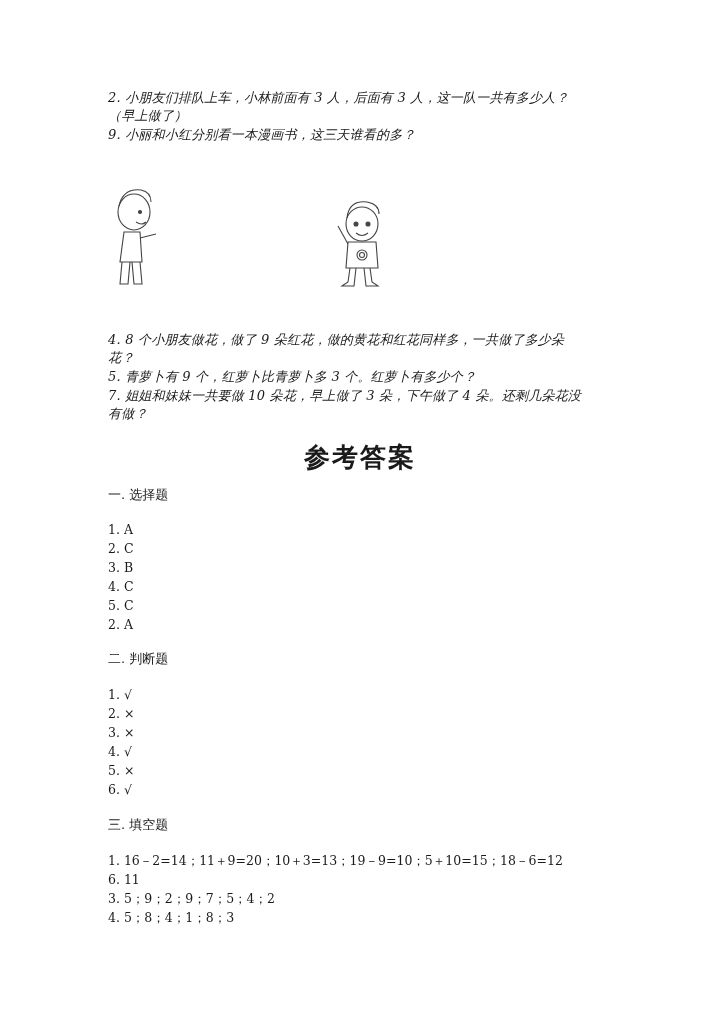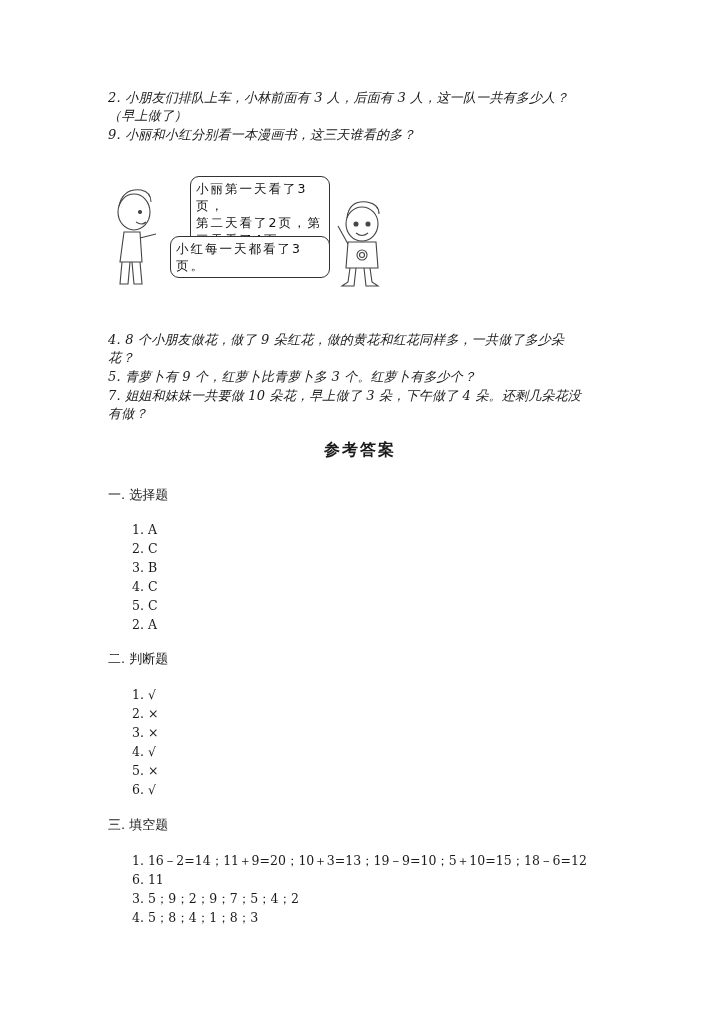--- a/index.html
+++ b/index.html
@@ -1,23 +1,23 @@
 <!DOCTYPE html>
 <html><head>
 <meta charset="utf-8">
 <style>
   html, body { margin: 0; padding: 0; background: #ffffff; }
   body { width: 720px; height: 1018px; position: relative; overflow: hidden;
          font-family: "DejaVu Serif", "Liberation Serif", serif; color: #1a1a1a; }
   .line { position: absolute; left: 108px; font-size: 13px; line-height: 19px; white-space: nowrap; letter-spacing: 0.2px; font-style: italic; }
   .title { position: absolute; left: 0; width: 720px; top: 440px; text-align: center;
-           font-family: "DejaVu Sans", "Liberation Sans", sans-serif; font-weight: bold; font-size: 16px; letter-spacing: 2px; }
+           font-family: "DejaVu Sans", "Liberation Sans", sans-serif; font-weight: bold; font-size: 26px; letter-spacing: 2px; }
   .section { position: absolute; left: 108px; font-family: "DejaVu Sans", "Liberation Sans", sans-serif;
              font-weight: normal; font-size: 13px; }
-  .ans { position: absolute; left: 108px; font-size: 12.5px; line-height: 19px; margin-left: 24px; }
+  .ans { position: absolute; left: 108px; font-size: 12.5px; line-height: 19px; }
   .figure { position: absolute; left: 104px; top: 172px; width: 300px; height: 120px; }
   .bubble { position: absolute; border: 1.3px solid #333; border-radius: 9px; background: #fff;
             font-family: "DejaVu Sans", "Liberation Sans", sans-serif; font-size: 12.5px; line-height: 17px;
             color: #111; padding: 3px 5px; letter-spacing: 2px; }
 </style>
 </head>
 <body>
 
 <div class="line" style="top:88px">2. 小朋友们排队上车，小林前面有 3 人，后面有 3 人，这一队一共有多少人？</div>
 <div class="line" style="top:106px">（早上做了）</div>
@@ -40,26 +40,20 @@
     <circle cx="252" cy="52" r="2" fill="#444"></circle>
     <circle cx="264" cy="52" r="2" fill="#444"></circle>
     <path d="M252 61 q6 5 12 0"></path>
     <path d="M244 70 l-2 26 l32 0 l-2 -26 z" fill="#fff"></path>
     <circle cx="258" cy="83" r="5"></circle>
     <circle cx="258" cy="83" r="2.5"></circle>
     <path d="M244 72 l-10 -18"></path>
     <path d="M246 96 l-2 14 l-6 4 l12 0 l2 -18"></path>
     <path d="M266 96 l2 14 l6 4 l-12 0 l-2 -18"></path>
   </svg>
-  <div class="bubble" style="left:86px;top:4px;width:128px;">
-    <div>小丽第一天看了3页，</div>
-    <div>第二天看了2页，第</div>
-    <div>三天看了4页。</div>
-  </div>
-  <div class="bubble" style="left:66px;top:64px;width:148px;">小红每一天都看了3页。</div>
 </div>
 
 <div class="line" style="top:330px">4. 8 个小朋友做花，做了 9 朵红花，做的黄花和红花同样多，一共做了多少朵</div>
 <div class="line" style="top:348px">花？</div>
 <div class="line" style="top:367px">5. 青萝卜有 9 个，红萝卜比青萝卜多 3 个。红萝卜有多少个？</div>
 <div class="line" style="top:386px">7. 姐姐和妹妹一共要做 10 朵花，早上做了 3 朵，下午做了 4 朵。还剩几朵花没</div>
 <div class="line" style="top:404px">有做？</div>
 
 <div class="title">参考答案</div>
 

